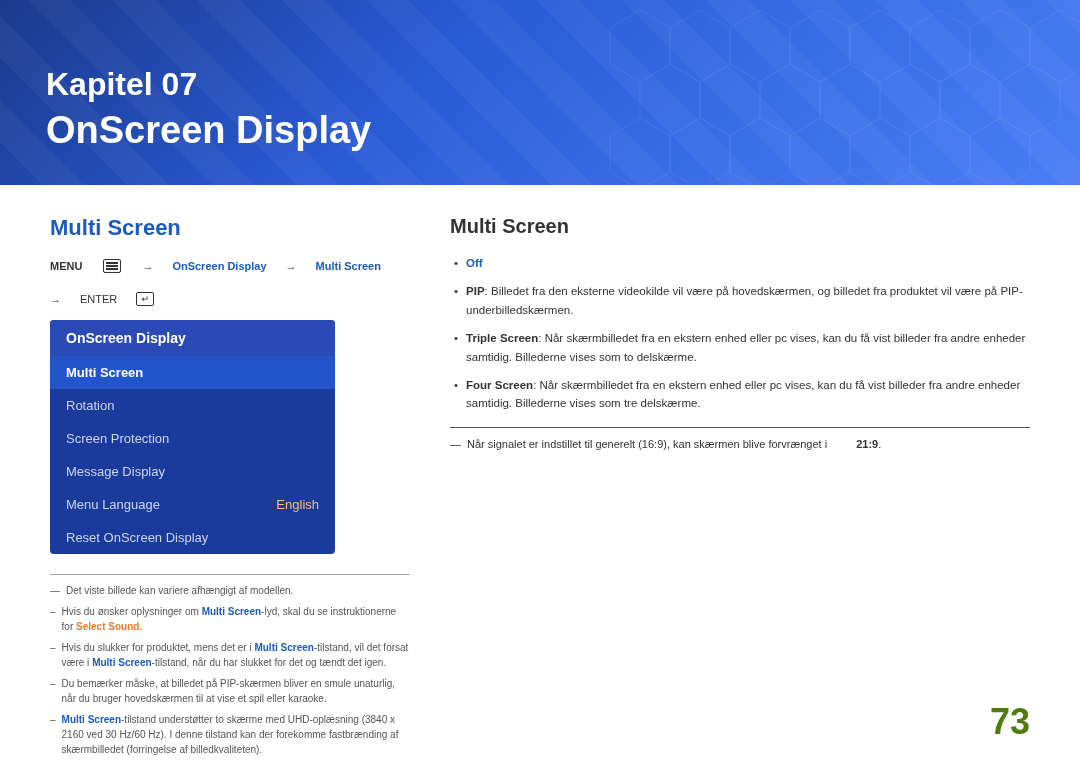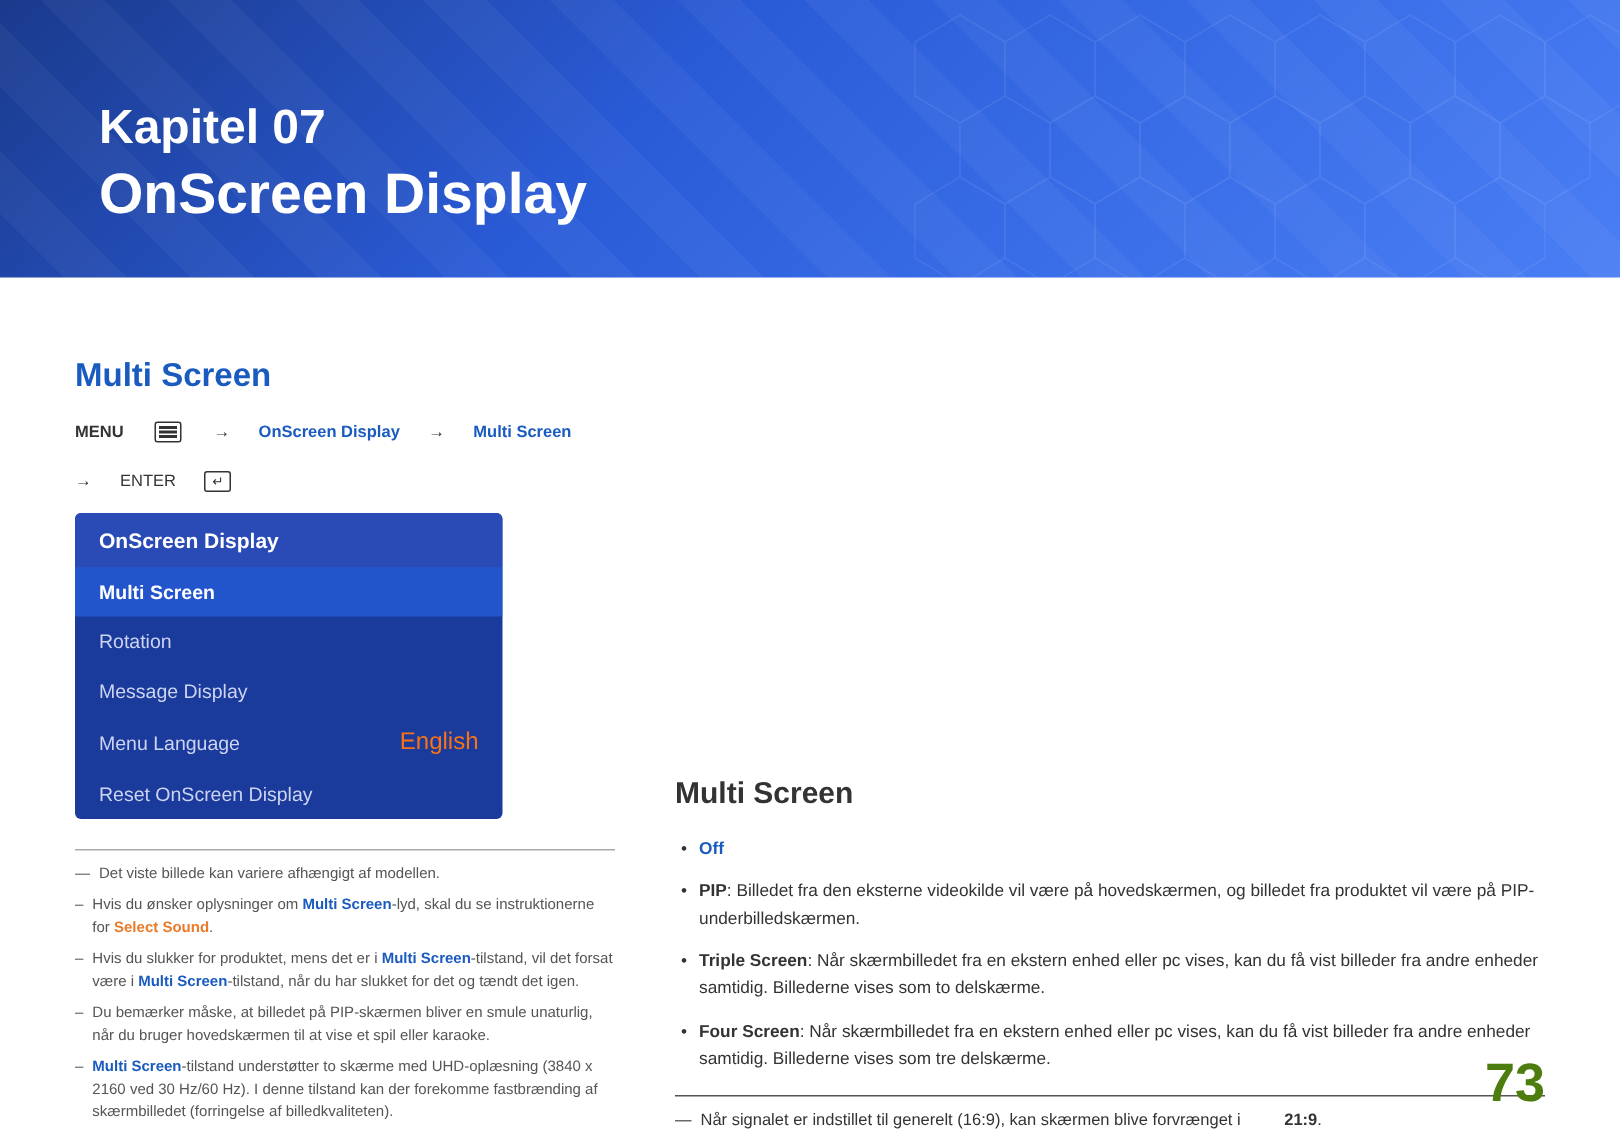--- a/index.html
+++ b/index.html
@@ -14,21 +14,21 @@
 
     
     .header-banner {
       width: 100%;
       height: 185px;
       background: linear-gradient(135deg, #1a3a8c 0%, #2a5bd7 40%, #3a6ee8 70%, #4a7ef5 100%);
       position: relative;
       overflow: hidden;
       display: flex;
       align-items: flex-end;
-      padding: 0 50px 30px 66px;
+      padding: 0 50px 30px 46px;
     }
 
     .header-banner::before {
       content: '';
       position: absolute;
       top: 0; left: 0; right: 0; bottom: 0;
       background-image: 
         repeating-linear-gradient(
           45deg,
           transparent,
@@ -68,21 +68,20 @@
       font-weight: 700;
       display: block;
     }
 
     
     .content-area {
       display: flex;
       padding: 30px 50px 8px 50px;
       gap: 40px;
       height: calc(763px - 185px);
-      align-items: flex-end;
     }
 
     
     .left-col {
       width: 360px;
       flex-shrink: 0;
     }
 
     .section-title {
       color: #1a5bbf;
@@ -132,22 +131,22 @@
       align-items: center;
     }
 
     .osd-menu-item.active {
       background: #2255cc;
       color: #fff;
       font-weight: 600;
     }
 
     .osd-menu-item .item-value {
-      color: #f97316;
-      font-size: 16px;
+      color: #fdba74;
+      font-size: 13px;
     }
 
     
     .notes-section {
       margin-top: 20px;
       font-size: 10px;
       color: #555;
       line-height: 1.5;
     }
 
@@ -310,20 +309,23 @@
     <div class="osd-menu-box">
       <div class="osd-menu-header">OnScreen Display</div>
 
       <div class="osd-menu-item active">
         <span>Multi Screen</span>
       </div>
       <div class="osd-menu-item">
         <span>Rotation</span>
       </div>
       <div class="osd-menu-item">
+        <span>Screen Protection</span>
+      </div>
+      <div class="osd-menu-item">
         <span>Message Display</span>
       </div>
       <div class="osd-menu-item">
         <span>Menu Language</span>
         <span class="item-value">English</span>
       </div>
       <div class="osd-menu-item">
         <span>Reset OnScreen Display</span>
       </div>
     </div>

